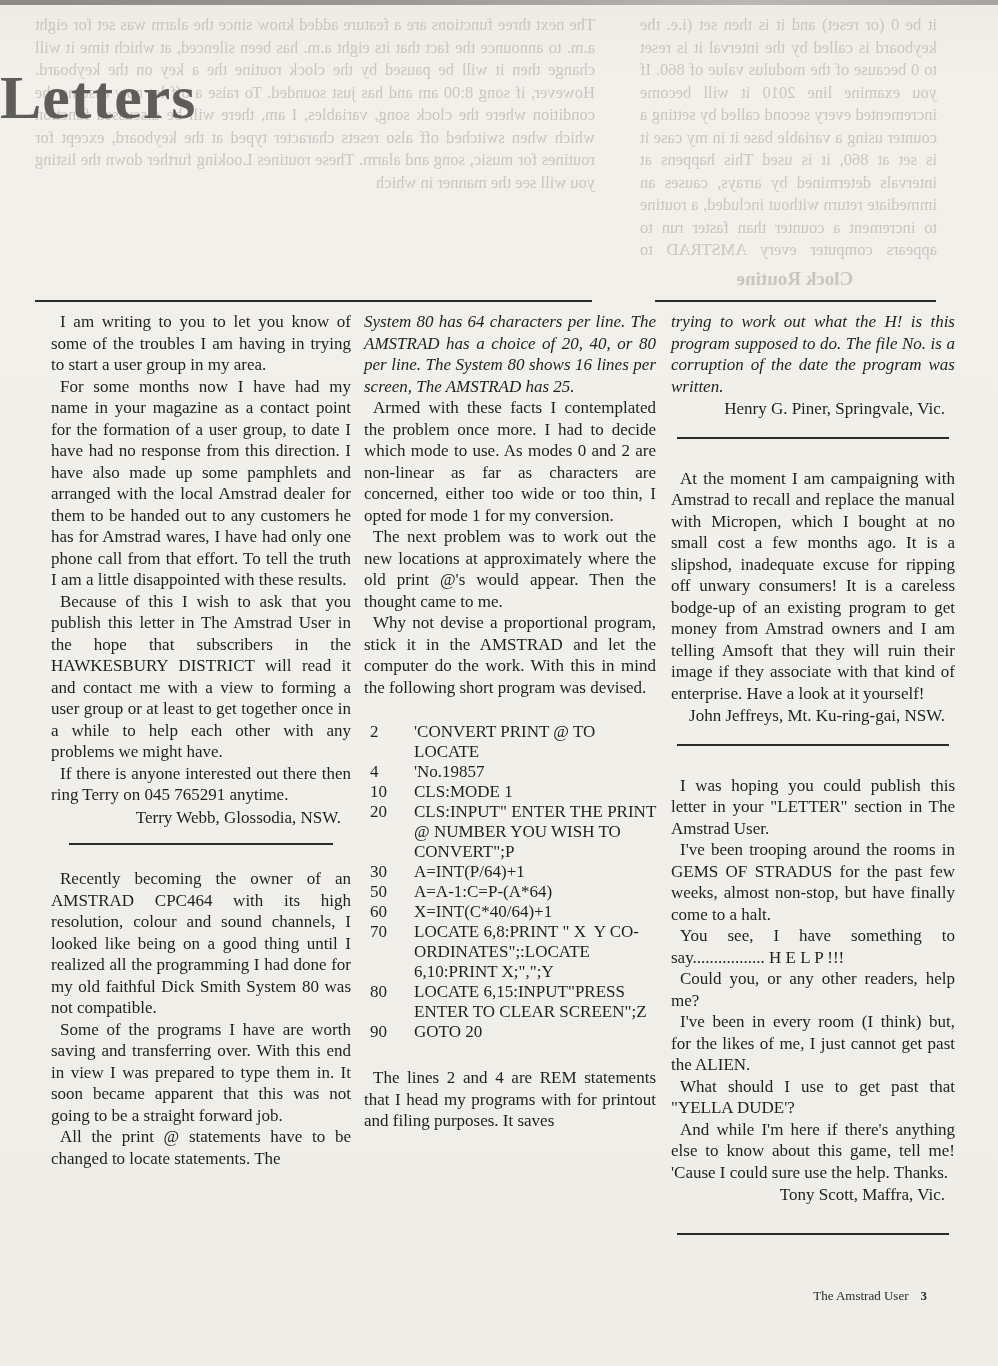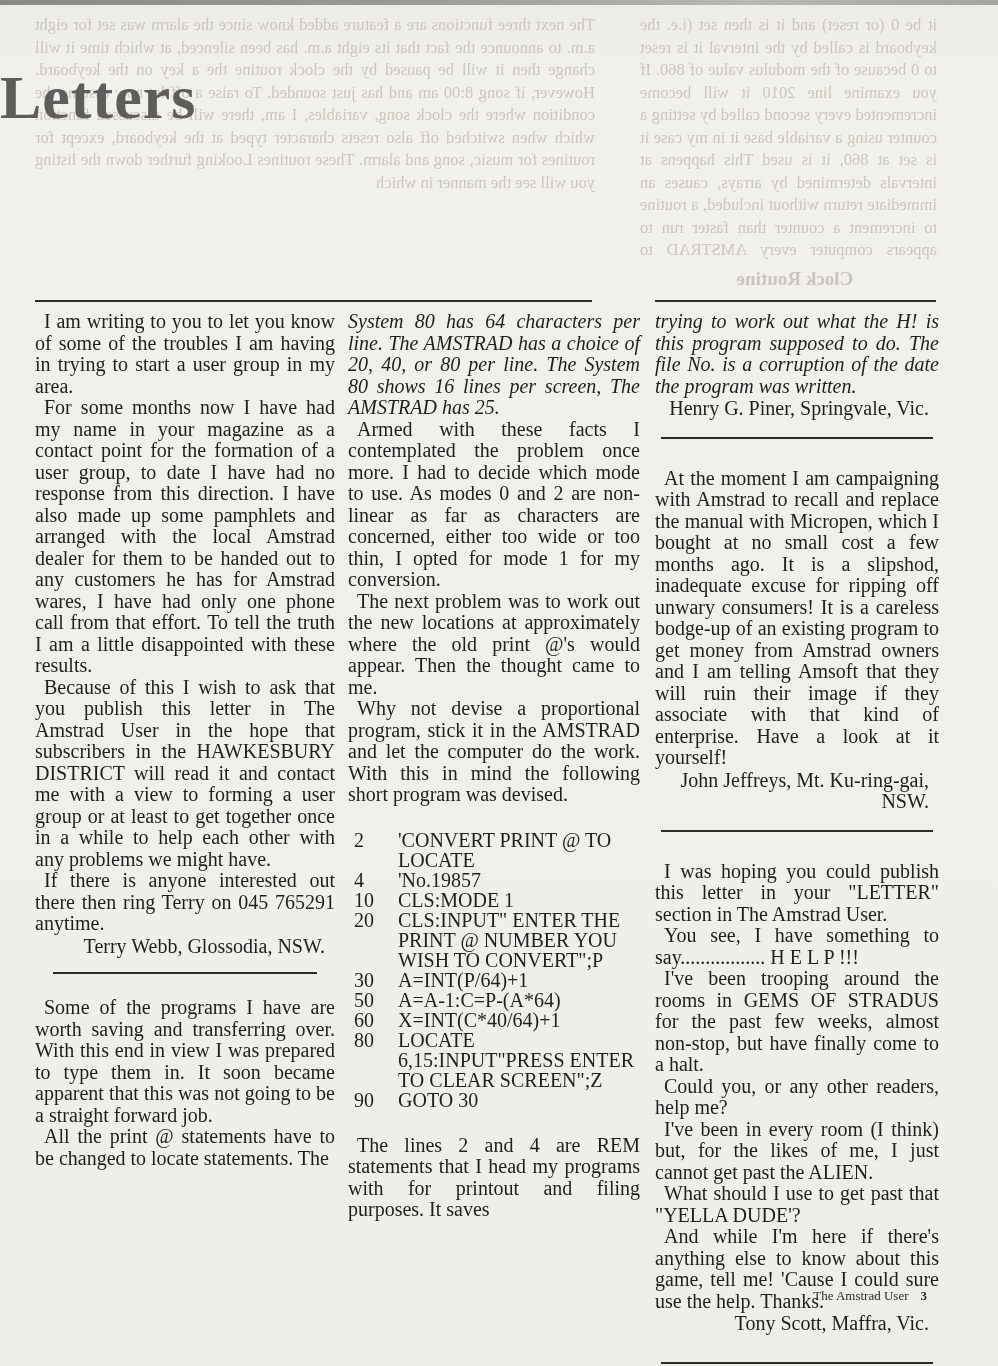--- a/index.html
+++ b/index.html
@@ -19,21 +19,21 @@
   .bleed-heading{left:660px;top:264px;width:270px;height:32px;font-weight:bold;
     font-size:19px;line-height:30px;text-align:center;filter:blur(0.6px);}
   .title{
     position:absolute;z-index:2;top:62px;left:0;width:100%;margin:0;
     font-size:62px;font-weight:bold;color:#5e5d5b;
     letter-spacing:1px;
   }
   .top-rule{position:absolute;z-index:2;top:300px;height:2px;background:#2c2c2c;}
   .top-rule-left{left:35px;width:557px;}
   .top-rule-right{left:655px;width:281px;}
-  .col{position:absolute;z-index:2;top:311px;font-size:20px;line-height:21.5px;}
+  .col{position:absolute;z-index:2;top:311px;font-size:17px;line-height:21.5px;margin-left:16px;}
   .col1{left:35px;width:300px;}
   .col2{left:348px;width:292px;}
   .col3{left:655px;width:284px;}
   .para{margin:0;text-align:justify;text-indent:9px;}
   .cont{text-indent:0;font-style:italic;}
   .sig{margin:1px 0 0;text-align:right;padding-right:10px;}
   .divider{border:0;border-top:2px solid #2b2b2b;width:88%;margin:15px auto 23px;}
   .col3 .divider{width:96%;margin:17px auto 29px;}
   .divider.bottom{margin-top:27px;}
   .code{margin:24px 0 25px 6px;line-height:20px;}
@@ -60,20 +60,21 @@
   <div class="top-rule top-rule-left"></div>
   <div class="top-rule top-rule-right"></div>
 
   <div class="col col1">
     <p class="para">I am writing to you to let you know of some of the troubles I am having in trying to start a user group in my area.</p>
     <p class="para">For some months now I have had my name in your magazine as a contact point for the formation of a user group, to date I have had no response from this direction. I have also made up some pamphlets and arranged with the local Amstrad dealer for them to be handed out to any customers he has for Amstrad wares, I have had only one phone call from that effort. To tell the truth I am a little disappointed with these results.</p>
     <p class="para">Because of this I wish to ask that you publish this letter in The Amstrad User in the hope that subscribers in the HAWKESBURY DISTRICT will read it and contact me with a view to forming a user group or at least to get together once in a while to help each other with any problems we might have.</p>
     <p class="para">If there is anyone interested out there then ring Terry on 045 765291 anytime.</p>
     <p class="sig">Terry Webb, Glossodia, NSW.</p>
     <hr class="divider">
+    <p class="para">Recently becoming the owner of an AMSTRAD CPC464 with its high resolution, colour and sound channels, I looked like being on a good thing until I realized all the programming I had done for my old faithful Dick Smith System 80 was not compatible.</p>
     <p class="para">Some of the programs I have are worth saving and transferring over. With this end in view I was prepared to type them in. It soon became apparent that this was not going to be a straight forward job.</p>
     <p class="para">All the print @ statements have to be changed to locate statements. The</p>
   </div>
 
   <div class="col col2">
     <p class="para cont">System 80 has 64 characters per line. The AMSTRAD has a choice of 20, 40, or 80 per line. The System 80 shows 16 lines per screen, The AMSTRAD has 25.</p>
     <p class="para">Armed with these facts I contemplated the problem once more. I had to decide which mode to use. As modes 0 and 2 are non-linear as far as characters are concerned, either too wide or too thin, I opted for mode 1 for my conversion.</p>
     <p class="para">The next problem was to work out the new locations at approximately where the old print @'s would appear. Then the thought came to me.</p>
     <p class="para">Why not devise a proportional program, stick it in the AMSTRAD and let the computer do the work. With this in mind the following short program was devised.</p>
     <div class="code">
@@ -99,41 +100,45 @@
         </div>
       <div class="code-row">
           <span class="code-num">50</span>
           <span class="code-text">A=A-1:C=P-(A*64)</span>
         </div>
       <div class="code-row">
           <span class="code-num">60</span>
           <span class="code-text">X=INT(C*40/64)+1</span>
         </div>
       <div class="code-row">
+          <span class="code-num">70</span>
+          <span class="code-text">LOCATE 6,8:PRINT " X  Y CO-ORDINATES";:LOCATE 6,10:PRINT X;",";Y</span>
+        </div>
+      <div class="code-row">
           <span class="code-num">80</span>
           <span class="code-text">LOCATE 6,15:INPUT"PRESS ENTER TO CLEAR SCREEN";Z</span>
         </div>
       <div class="code-row">
           <span class="code-num">90</span>
-          <span class="code-text">GOTO 30</span>
+          <span class="code-text">GOTO 20</span>
         </div>
     </div>
     <p class="para after-code">The lines 2 and 4 are REM statements that I head my programs with for printout and filing purposes. It saves</p>
   </div>
 
   <div class="col col3">
     <p class="para cont">trying to work out what the H! is this program supposed to do. The file No. is a corruption of the date the program was written.</p>
     <p class="sig">Henry G. Piner, Springvale, Vic.</p>
     <hr class="divider">
     <p class="para">At the moment I am campaigning with Amstrad to recall and replace the manual with Micropen, which I bought at no small cost a few months ago. It is a slipshod, inadequate excuse for ripping off unwary consumers! It is a careless bodge-up of an existing program to get money from Amstrad owners and I am telling Amsoft that they will ruin their image if they associate with that kind of enterprise. Have a look at it yourself!</p>
     <p class="sig">John Jeffreys, Mt. Ku-ring-gai, NSW.</p>
     <hr class="divider">
     <p class="para">I was hoping you could publish this letter in your "LETTER" section in The Amstrad User.</p>
+    <p class="para">I've been trooping around the rooms in GEMS OF STRADUS for the past few weeks, almost non-stop, but have finally come to a halt.</p>
     <p class="para">You see, I have something to say................. H E L P !!!</p>
-    <p class="para">I've been trooping around the rooms in GEMS OF STRADUS for the past few weeks, almost non-stop, but have finally come to a halt.</p>
     <p class="para">Could you, or any other readers, help me?</p>
     <p class="para">I've been in every room (I think) but, for the likes of me, I just cannot get past the ALIEN.</p>
     <p class="para">What should I use to get past that "YELLA DUDE'?</p>
     <p class="para">And while I'm here if there's anything else to know about this game, tell me! 'Cause I could sure use the help. Thanks.</p>
     <p class="sig">Tony Scott, Maffra, Vic.</p>
     <hr class="divider bottom">
   </div>
 
   <div class="footer">
     <span>The Amstrad User</span><span class="pagenum">3</span>

